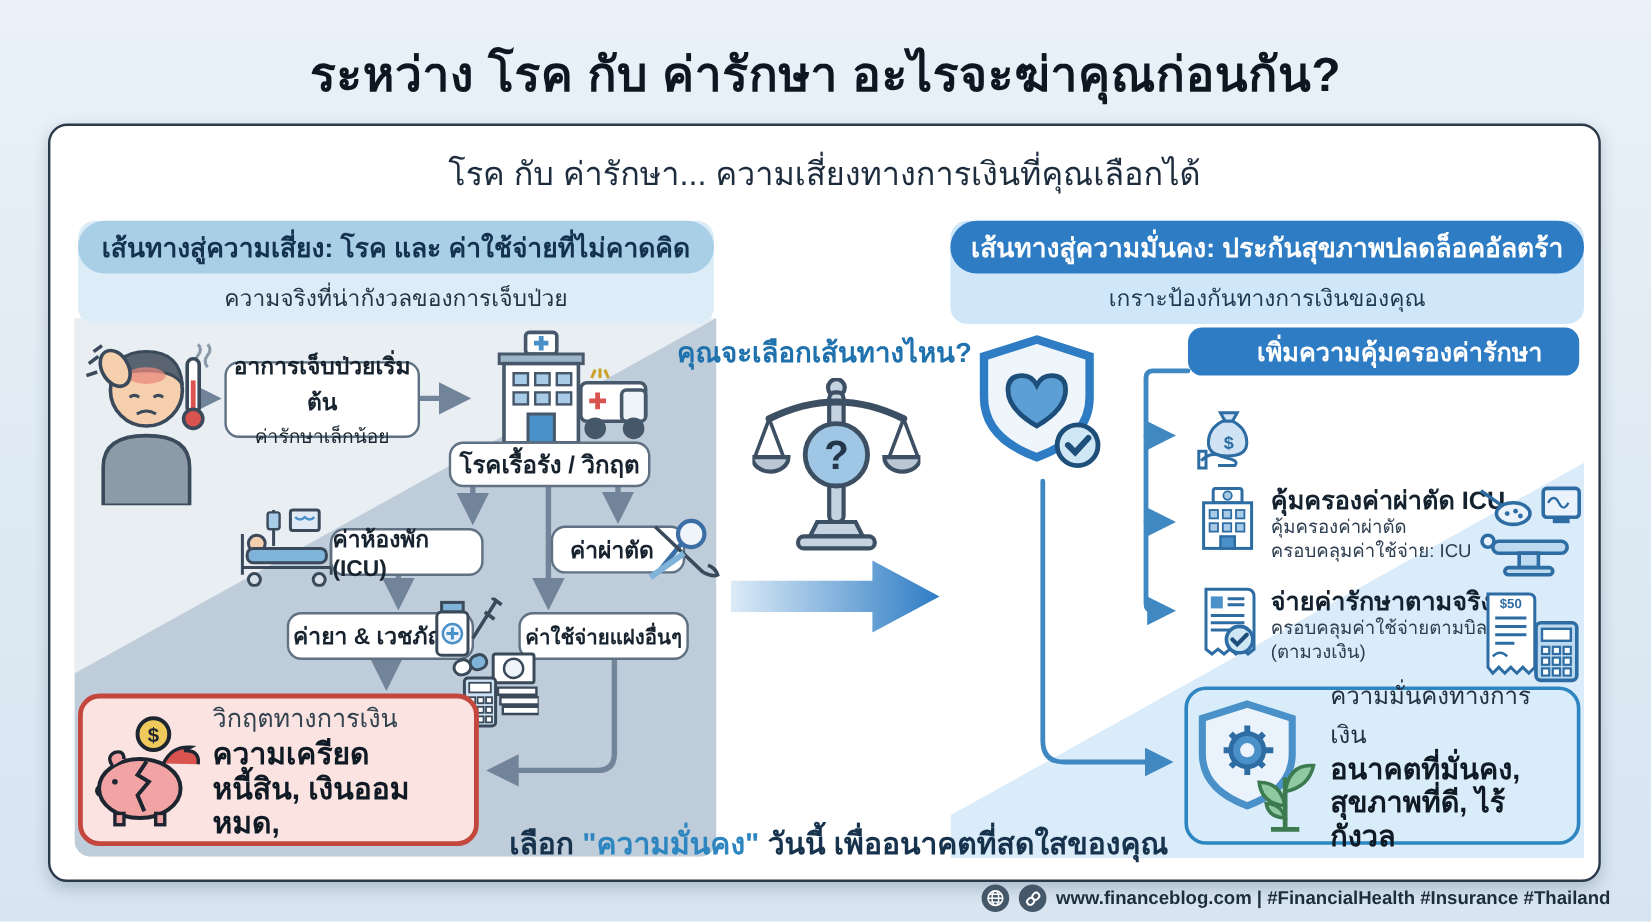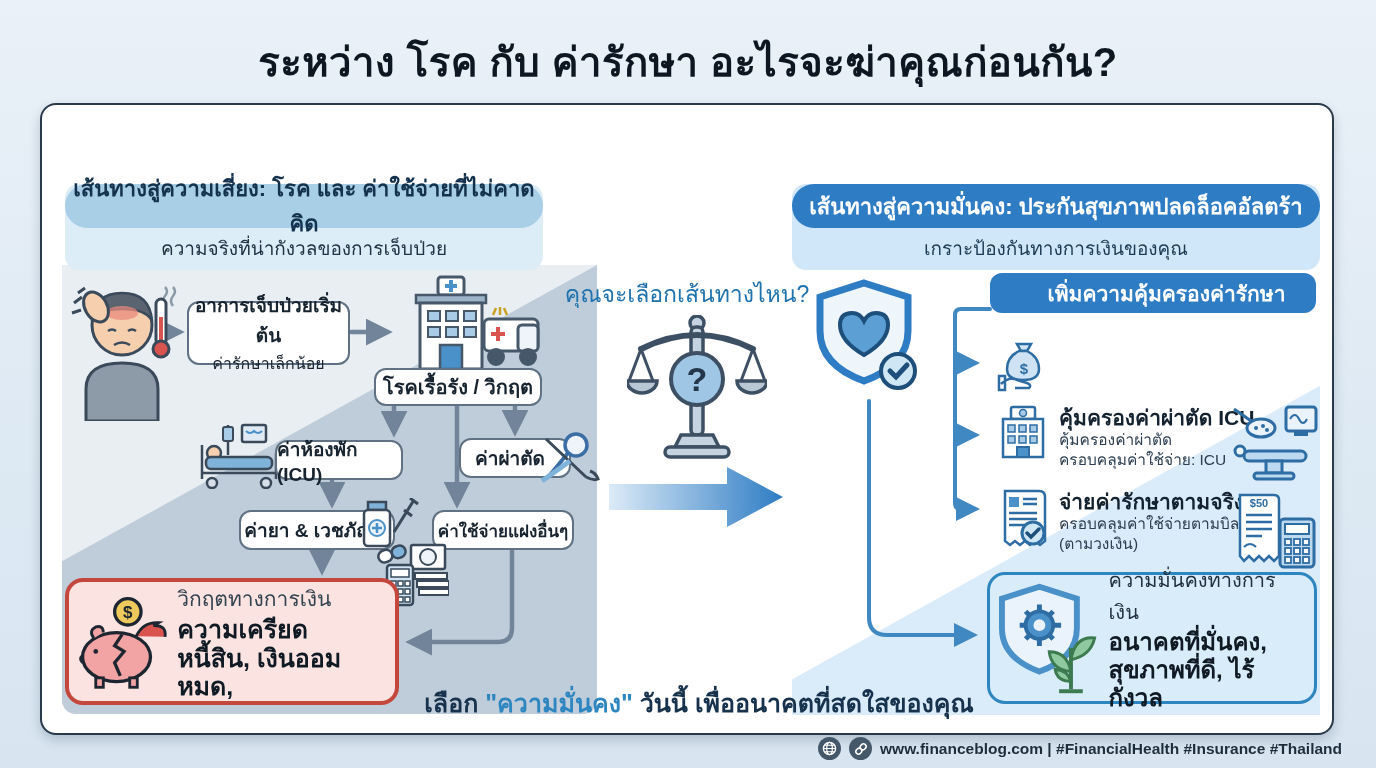--- a/index.html
+++ b/index.html
@@ -25,21 +25,21 @@
     top:18px; left:0; width:100%; text-align:center;
     font-size:27px; color:#1d2d3e;
   }
   
   .panel-head { border-radius:14px; text-align:center; }
   .panel-head .pill {
     height:44px; border-radius:22px; display:flex; align-items:center; justify-content:center;
     font-weight:bold; font-size:22px; position:relative; z-index:2;
   }
   .panel-head .subtext { font-size:19px; padding:5px 0 7px; position:relative; z-index:2; }
-  .left-head { left:23px; top:79px; width:478px; background:#dcedf8; }
+  .left-head { left:23px; top:79px; width:530px; background:#dcedf8; }
   .left-head .pill { background:#a9cfe7; color:#14324e; }
   .left-head .subtext { color:#223344; }
   .right-head { left:750px; top:79px; width:528px; background:#cfe7f8; }
   .right-head .pill { background:#2e7cc4; color:#ffffff; }
   .right-head .subtext { color:#1d3a52; }
   
   .left-flow-bg { left:20px; top:160px; width:535px; height:449px; background:#e9eef3; border-radius:0 0 14px 14px; overflow:hidden; }
   .left-flow-bg .wedge { position:absolute; inset:0; background:#bfccd9; clip-path:polygon(0 66%,100% 0,100% 100%,0 100%); }
   .right-flow-bg { left:750px; top:165px; width:528px; height:445px; overflow:hidden; }
   .right-flow-bg .wedge { position:absolute; inset:0; background:#daebfa; clip-path:polygon(0 92%,100% 26%,100% 100%,0 100%); }
@@ -59,21 +59,21 @@
   
   .crisis-box {
     left:23px; top:473px; width:334px; height:127px;
     background:#fae3e1; border:4px solid #c4473d; border-radius:18px;
     display:flex; align-items:center; padding:8px 10px 8px 6px; z-index:3;
   }
   .crisis-text { margin-left:4px; }
   .crisis-text .t1 { font-size:21px; color:#33424f; }
   .crisis-text .t2 { font-size:25px; font-weight:bold; color:#101a24; line-height:1.15; }
   
-  .question { left:510px; top:171px; width:270px; text-align:center; font-size:23px; font-weight:normal; color:#1f72ad; z-index:3; }
+  .question { left:510px; top:171px; width:270px; text-align:center; font-size:23px; font-weight:bold; color:#1f72ad; z-index:3; }
   .scale-wrap { left:585px; top:210px; width:140px; height:146px; z-index:3; }
   .big-arrow { left:567px; top:357px; width:178px; height:70px; z-index:3; }
   
   .shield-wrap { left:772px; top:174px; width:104px; height:120px; z-index:3; }
   .coverage-pill {
     left:948px; top:168px; width:326px; height:40px; background:#2e7cc4; color:#fff;
     border-radius:12px; display:flex; align-items:center; justify-content:center;
     font-size:21px; font-weight:bold; z-index:3;padding-left:27px;
   }
   .cov-item { display:flex; align-items:flex-start; gap:10px; z-index:3; }
@@ -101,20 +101,21 @@
   .conn { left:0; top:0; width:1294px; height:632px; z-index:2; pointer-events:none; }
   .icon-z { z-index:3; }
 </style>
 </head>
 <body>
 
 <div class="abs main-title">ระหว่าง โรค กับ ค่ารักษา อะไรจะฆ่าคุณก่อนกัน?</div>
 
 <div class="abs card">
 
+  <div class="abs card-subtitle">โรค กับ ค่ารักษา... ความเสี่ยงทางการเงินที่คุณเลือกได้</div>
 
   <div class="abs left-flow-bg">
       <div class="wedge"></div>
     </div>
   <div class="abs right-flow-bg">
       <div class="wedge"></div>
     </div>
 
   <svg class="abs conn" viewBox="0 0 1294 632">
     <defs>

